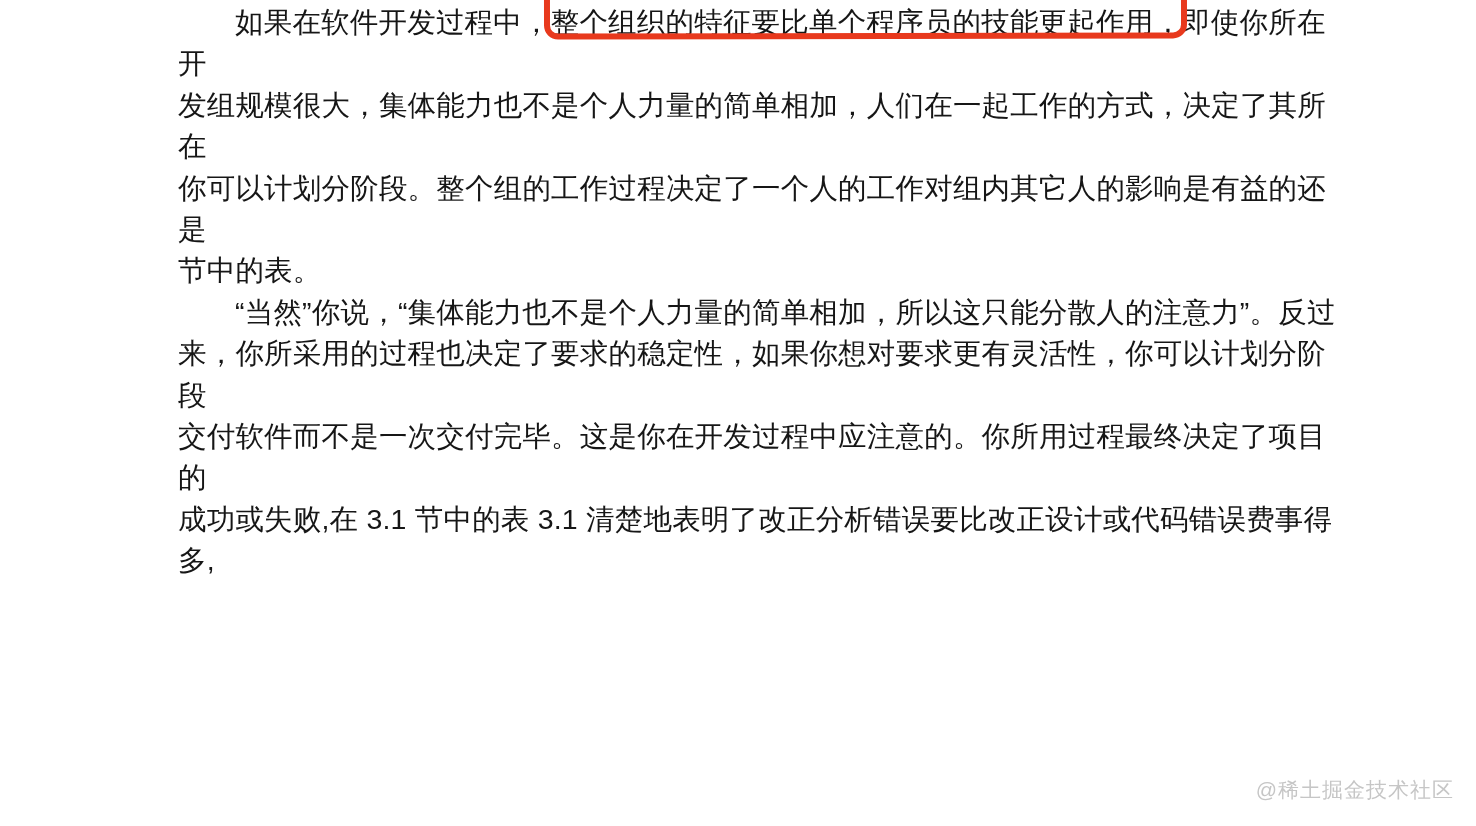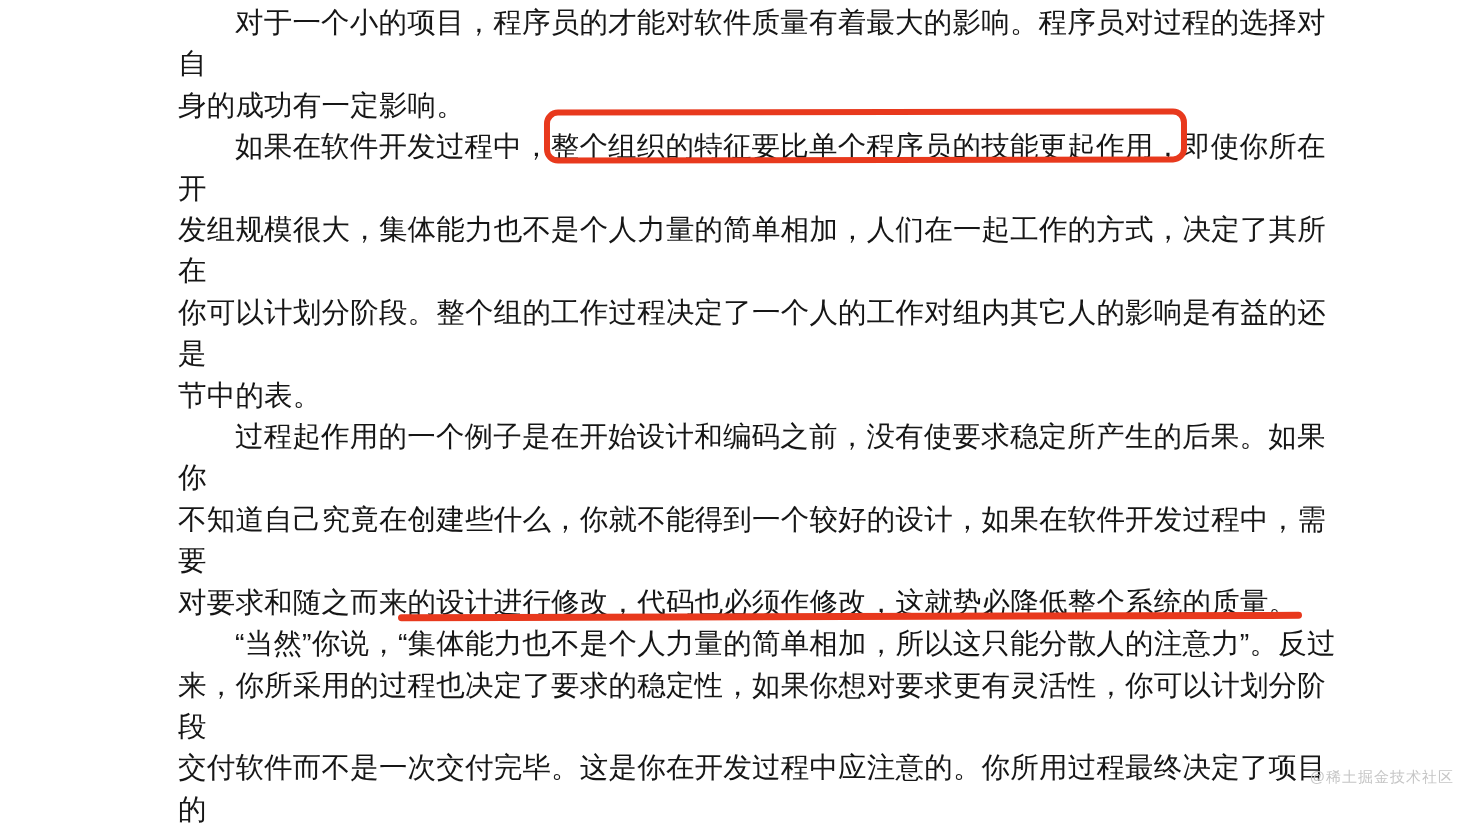--- a/index.html
+++ b/index.html
@@ -51,41 +51,36 @@
     left: -10px; right: -4px; bottom: -2px; height: 7px;
     background: var(--red, #e8391d);
     border-radius: 4px;
     pointer-events: none;
     transform: rotate(-0.15deg);
   }
 
   .watermark {
     position: absolute;
     right: 22px;
-    bottom: 39px;
-    font-size: 15px;
+    bottom: 22px;
+    font-size: 21px;
     color: var(--wm, #c6c6c6);
     letter-spacing: 1px;
     user-select: none;
   }
 </style>
 </head>
 <body>
 
 <div class="page">
   <div class="doc">
-      <p class="para"><span>对于一个小的项目，程序员的才能对软件质量有着最大的影响。程序员对过程的选择对自</span>
-<span>身的成功有一定影响。</span></p>
       <p class="para"><span>如果在软件开发过程中，</span><span class="mark-box">整个组织的特征要比单个程序员的技能更起作用，</span><span>即使你所在开</span>
 <span>发组规模很大，集体能力也不是个人力量的简单相加，人们在一起工作的方式，决定了其所在</span>
 <span>你可以计划分阶段。整个组的工作过程决定了一个人的工作对组内其它人的影响是有益的还是</span>
 <span>节中的表。</span></p>
-      <p class="para"><span>过程起作用的一个例子是在开始设计和编码之前，没有使要求稳定所产生的后果。如果你</span>
-<span>不知道自己究竟在创建些什么，你就不能得到一个较好的设计，如果在软件开发过程中，需要</span>
-<span>对要求和随之而来</span><span class="mark-underline">的设计进行修改，代码也必须作修改，这就势必降低整个系统的质量。</span></p>
       <p class="para"><span>“当然”你说，“集体能力也不是个人力量的简单相加，所以这只能分散人的注意力”。反过</span>
 <span>来，你所采用的过程也决定了要求的稳定性，如果你想对要求更有灵活性，你可以计划分阶段</span>
 <span>交付软件而不是一次交付完毕。这是你在开发过程中应注意的。你所用过程最终决定了项目的</span>
 <span>成功或失败,在 3.1 节中的表 3.1 清楚地表明了改正分析错误要比改正设计或代码错误费事得多,</span>
 </p>
     </div>
   <div class="watermark">@稀土掘金技术社区</div>
 </div>
 
 </body></html>

